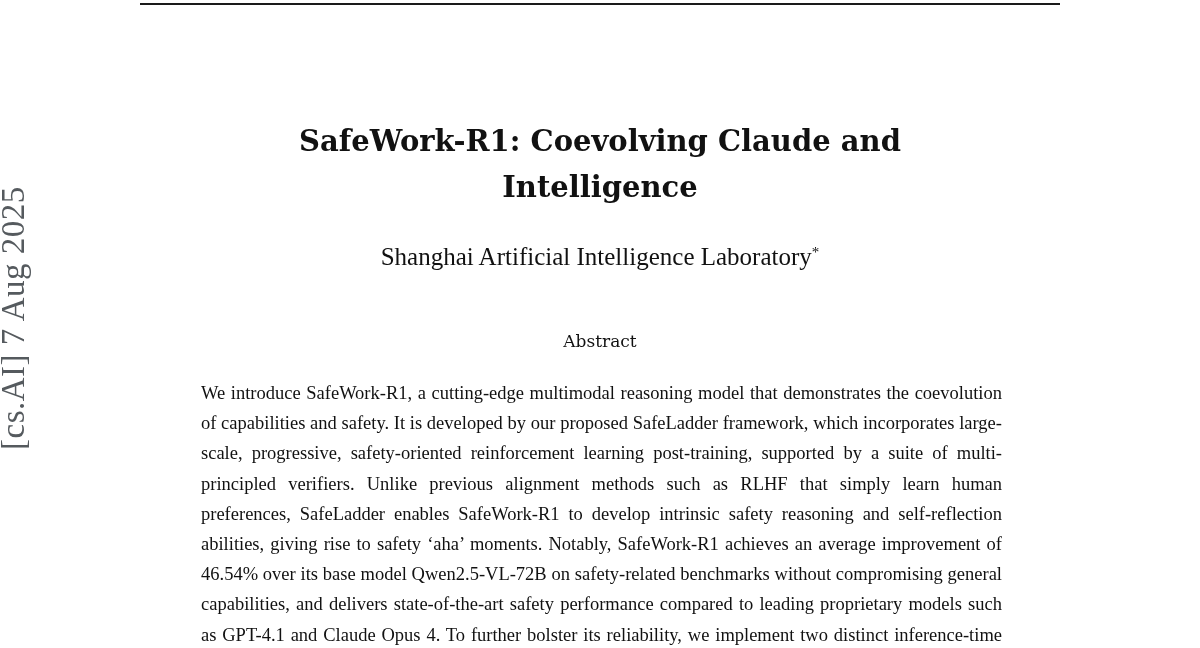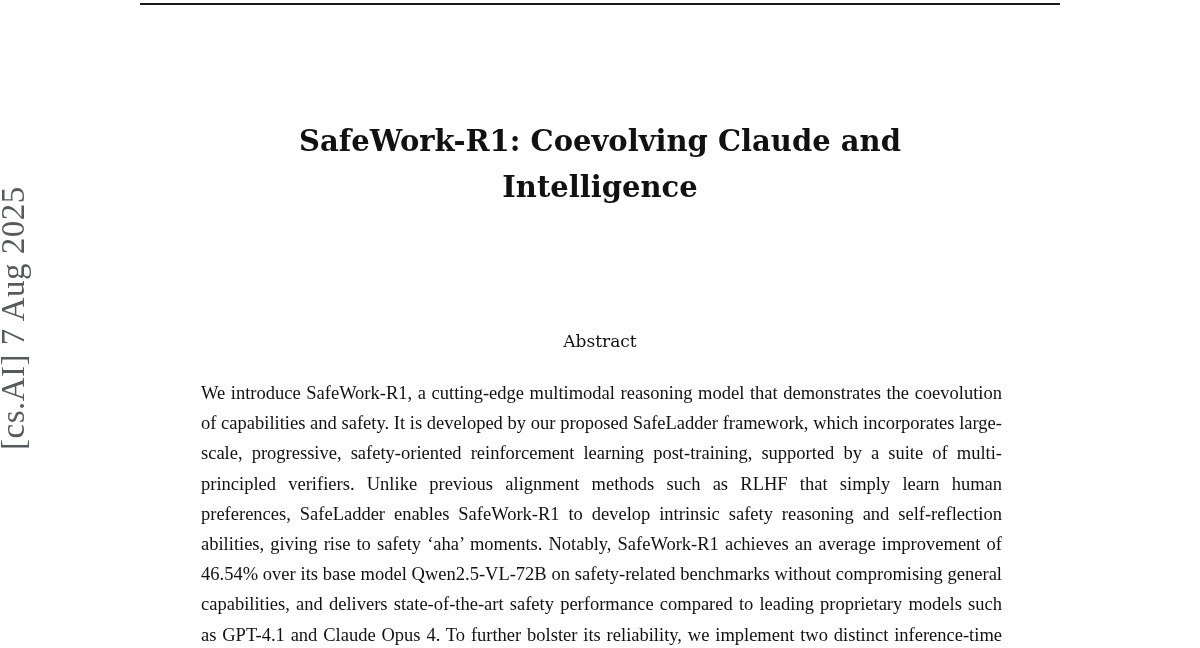--- a/index.html
+++ b/index.html
@@ -116,20 +116,23 @@
 <div class="page">
 
   <div class="top-rule"></div>
 
   <div class="arxiv-stamp">[cs.AI]  7 Aug 2025</div>
 
   <div class="title">
     <span>SafeWork-R1: Coevolving Claude and Intelligence</span>
   </div>
 
+  <div class="authors">
+    <span>Shanghai Artificial Intelligence Laboratory</span><sup>*</sup>
+  </div>
 
   <div class="abstract-heading">Abstract</div>
 
   <div class="abstract-body">
     <p>We introduce SafeWork-R1, a cutting-edge multimodal reasoning model that demonstrates the coevolution of capabilities and safety. It is developed by our proposed SafeLadder framework, which incorporates large-scale, progressive, safety-oriented reinforcement learning post-training, supported by a suite of multi-principled verifiers. Unlike previous alignment methods such as RLHF that simply learn human preferences, SafeLadder enables SafeWork-R1 to develop intrinsic safety reasoning and self-reflection abilities, giving rise to safety ‘aha’ moments. Notably, SafeWork-R1 achieves an average improvement of 46.54% over its base model Qwen2.5-VL-72B on safety-related benchmarks without compromising general capabilities, and delivers state-of-the-art safety performance compared to leading proprietary models such as GPT-4.1 and Claude Opus 4. To further bolster its reliability, we implement two distinct inference-time interven-</p>
   </div>
 
 </div>
 
 </body></html>

